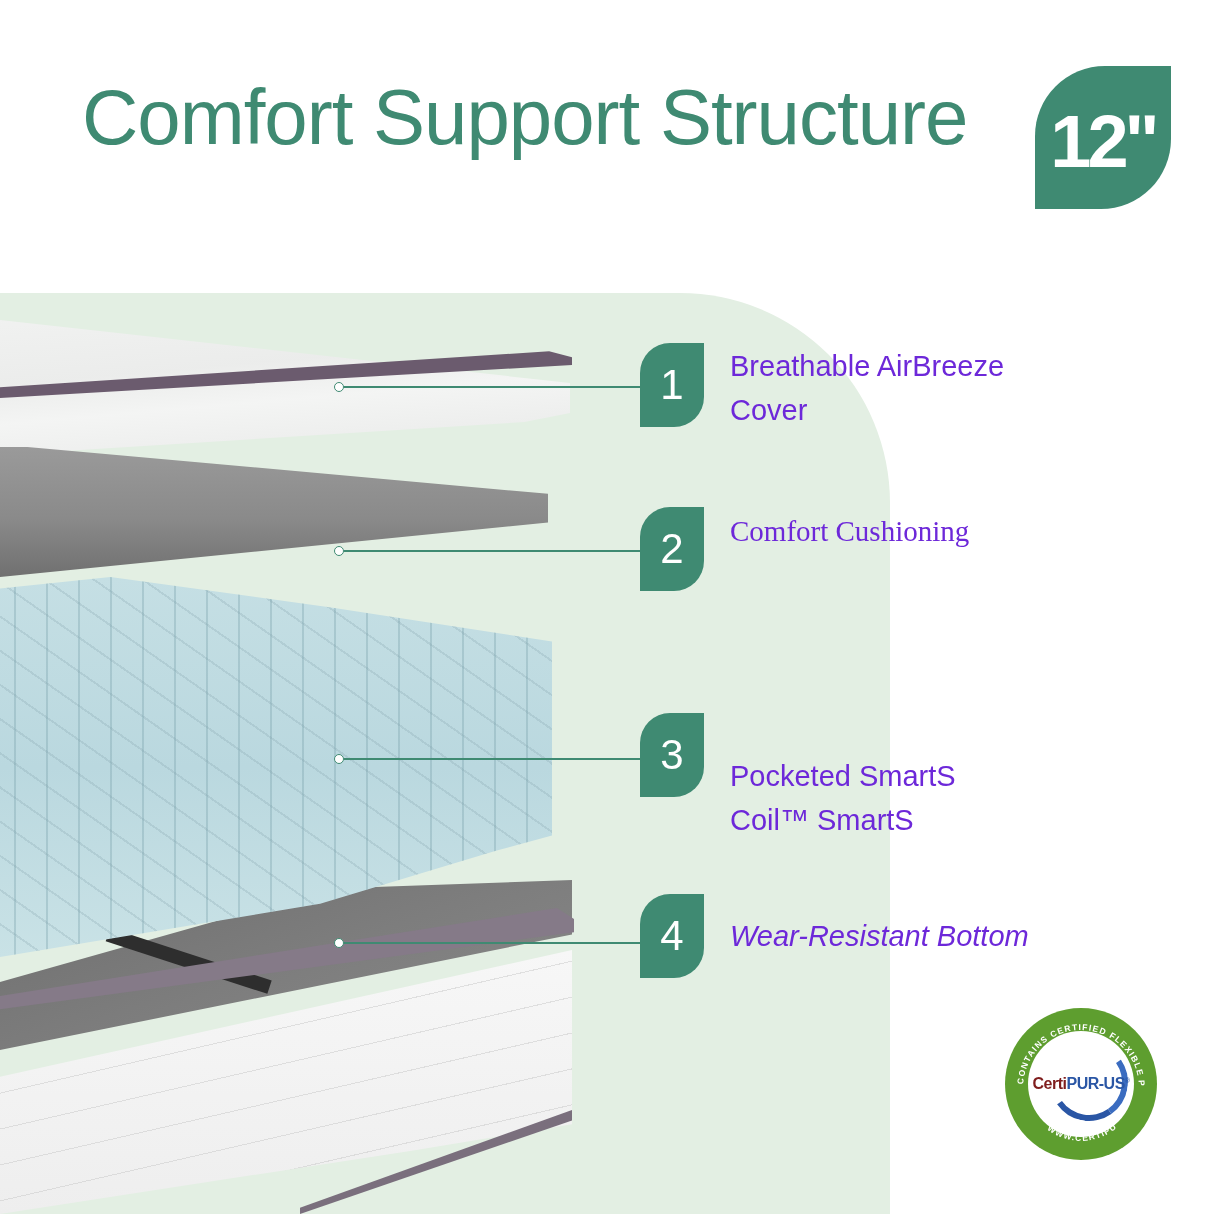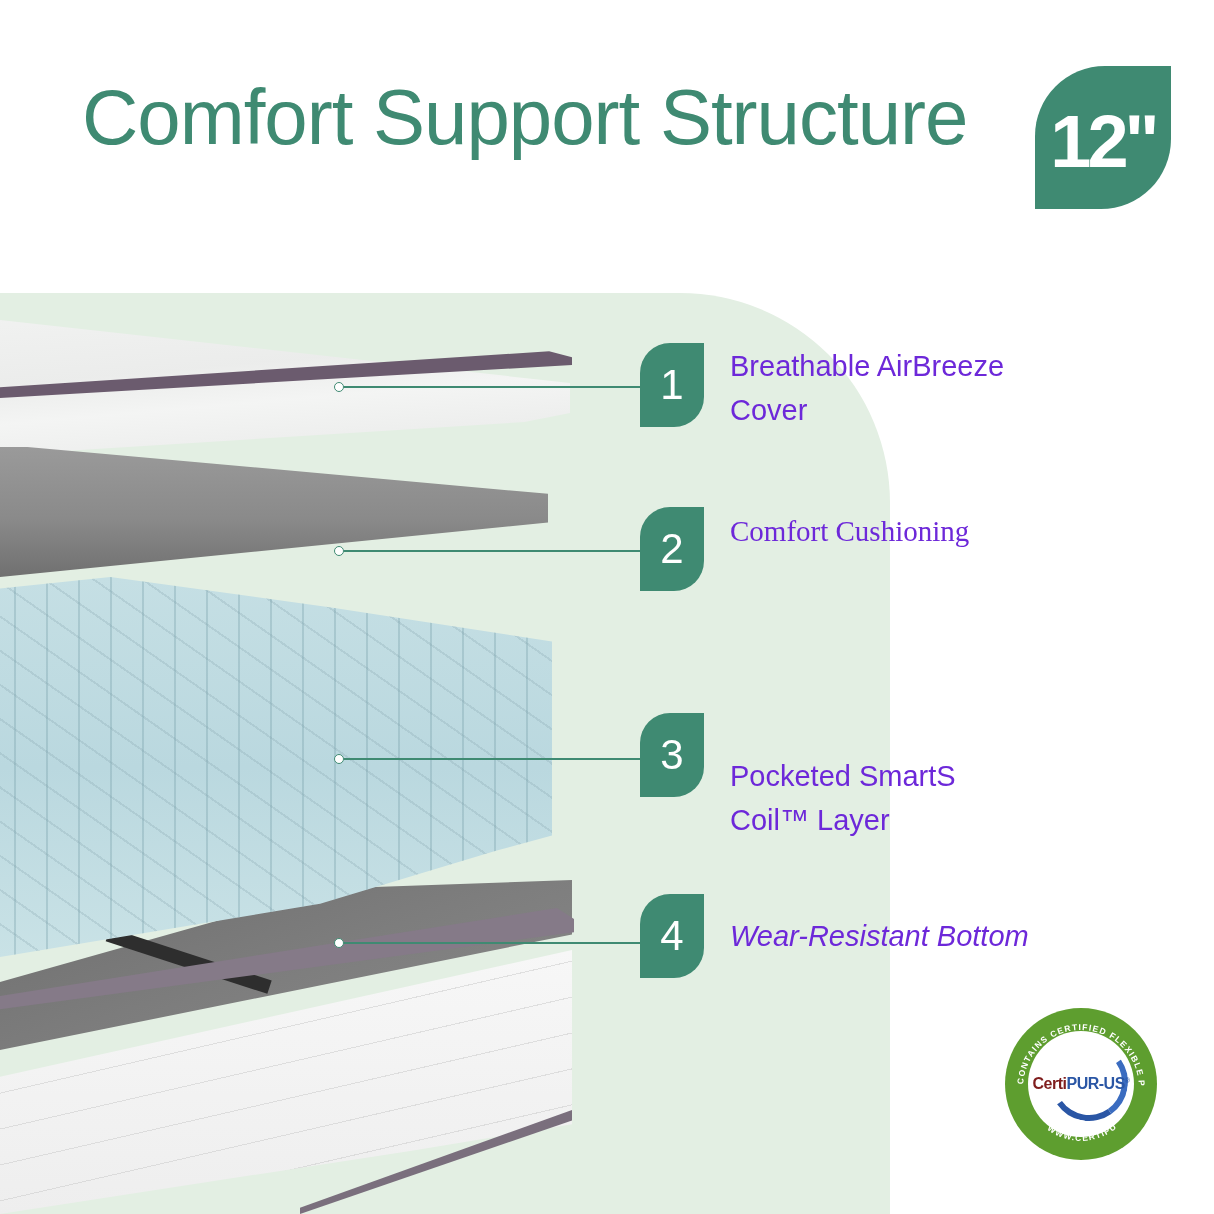--- a/index.html
+++ b/index.html
@@ -163,21 +163,21 @@
     <div>Comfort Cushioning</div>
   </div>
 </div>
 
 <div>
   <div class="leader" style="left:344px; top:758px; width:298px;"></div>
   <div class="dot" style="left:334px; top:754px;"></div>
   <div class="num-badge" style="left:640px; top:713px;">3</div>
   <div class="feature-label" style="left:730px; top:714px;margin-top:40px;">
     <div>Pocketed SmartS</div>
-    <div>Coil™ Layer</div>
+    <div>Coil™ SmartS</div>
   </div>
 </div>
 
 <div>
   <div class="leader" style="left:344px; top:942px; width:298px;"></div>
   <div class="dot" style="left:334px; top:938px;"></div>
   <div class="num-badge" style="left:640px; top:894px;">4</div>
   <div class="feature-label" style="left:730px; top:914px;font-style:italic;">
     <div>Wear-Resistant Bottom</div>
   </div>

